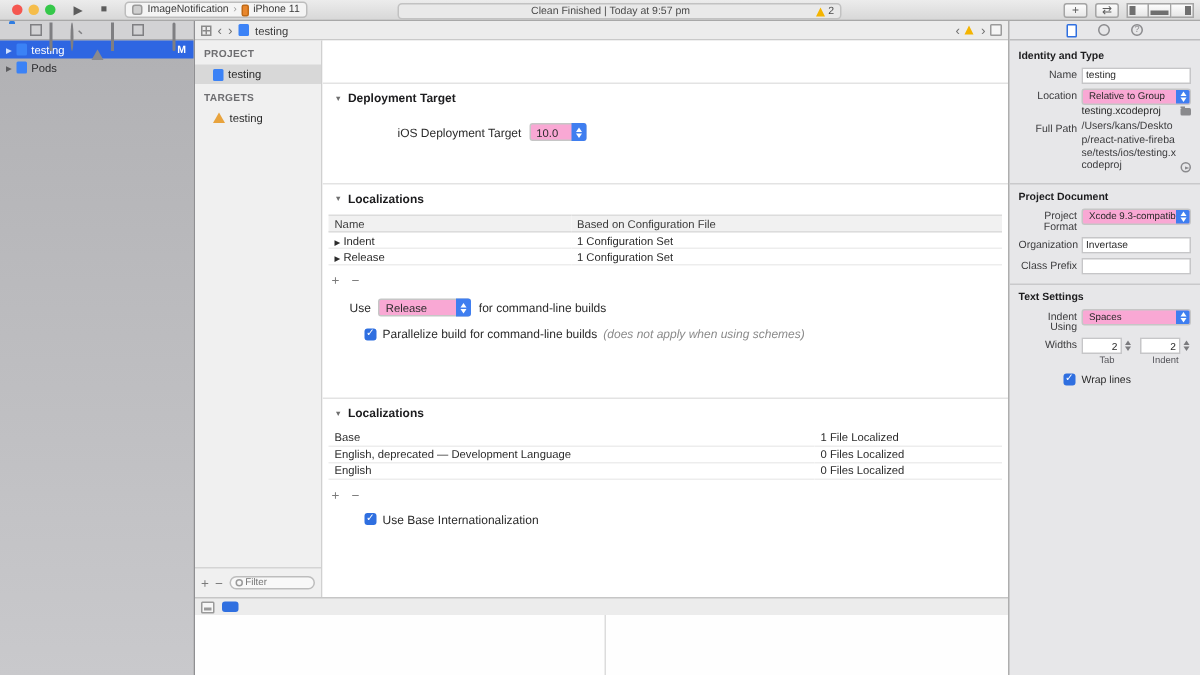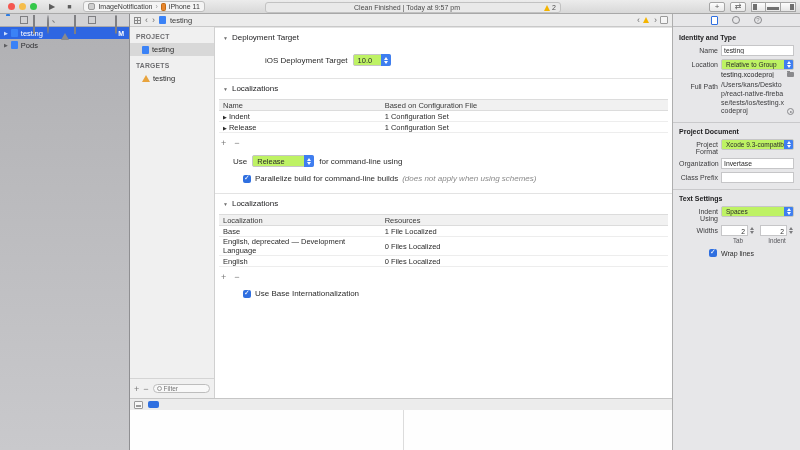--- a/index.html
+++ b/index.html
@@ -82,24 +82,24 @@
   .target-ic { width:0; height:0; border-left:4px solid transparent; border-right:4px solid transparent; border-bottom:7px solid #e8a33d; }
   .psidebar .spacer { flex:1; }
   .filterbar { height:20px; border-top:1px solid #d4d4d4; display:flex; align-items:center; padding:0 4px; gap:4px;}
   .pm { color:#7a7a7a; font-size:9px; line-height:10px;}
   .filter-field { flex:1; height:9px; border:1px solid #bdbdbd; border-radius:5px; background:rgba(255,255,255,.55);
     display:flex; align-items:center; padding:0 3px; gap:2px;}
   .filter-field input { border:none; outline:none; background:transparent; width:100%; font-size:6.5px; color:#3a3a3a; font-family:"Liberation Sans",sans-serif;}
   .filter-circ { width:5px; height:5px; border:1px solid #9a9a9a; border-radius:50%; flex:0 0 auto;}
 
   .pane-main { flex:1; background:#fff; overflow:hidden; font-size:8px; color:#2b2b2b;}
-  .section-h { border-top:1px solid #e3e3e3; padding:5px 0 0 8px; font-weight:normal; font-size:8px; color:#1c1c1e; display:flex; align-items:center; gap:4px;}
+  .section-h { border-top:1px solid #e3e3e3; padding:5px 0 0 8px; font-weight:bold; font-size:8px; color:#1c1c1e; display:flex; align-items:center; gap:4px;margin-top:28px;}
   .section-h .disc { color:#6f6f6f; }
   .dep-row { margin:12px 0 12px 50px; display:flex; align-items:center; gap:5px;}
-  .popup { display:inline-flex; align-items:center; background:#bef264; border:1px solid #c6c6c6; border-radius:2px;
+  .popup { display:inline-flex; align-items:center; background:#f9a8d4; border:1px solid #c6c6c6; border-radius:2px;
     height:12px; font-size:7.5px; padding:0 12px 0 4px; position:relative; color:#2b2b2b; min-width:38px;}
   .popup .cap { position:absolute; right:-1px; top:-1px; bottom:-1px; width:10px; background:#3f7ef0; border-radius:0 2px 2px 0;
     display:flex; flex-direction:column; align-items:center; justify-content:center; gap:1px;}
   .cap .up { width:0;height:0;border-left:2px solid transparent;border-right:2px solid transparent;border-bottom:3px solid #fff;}
   .cap .dn { width:0;height:0;border-left:2px solid transparent;border-right:2px solid transparent;border-top:3px solid #fff;}
   table.cfg { border-collapse:collapse; width:calc(100% - 8px); margin:6px 0 0 4px; font-size:7.5px;}
   .cfg th { background:#f1f1f1; border:1px solid #dcdcdc; border-left:none; border-right:none; font-weight:normal;
     text-align:left; color:#3a3a3a; height:11px; padding:0 4px;}
   .cfg td { border-bottom:1px solid #ededed; height:11px; padding:0 4px; color:#2b2b2b;}
   .cfg .c1 { width:36%; }
@@ -300,39 +300,35 @@
         </div>
         <div class="use-row">
           <span>Use</span>
           <span class="popup" style="min-width:62px;">
             <span>Release</span>
             <span class="cap">
                 <span class="up"></span>
                 <span class="dn"></span>
               </span>
           </span>
-          <span>for command-line using</span>
+          <span>for command-line builds</span>
         </div>
         <div class="cb-row">
           <span class="cb"></span>
           <span>Parallelize build for command-line builds</span>
           <span class="note">(does not apply when using schemes)</span>
         </div>
 
         <div class="loc-gap"></div>
         <div class="section-h">
           <span class="disc">▼</span>
           <span>Localizations</span>
         </div>
         <table class="cfg">
           <tbody>
-              <tr>
-            <th class="c1">Localization</th>
-            <th>Resources</th>
-          </tr>
           <tr>
             <td>Base</td>
             <td>1 File Localized</td>
           </tr>
           <tr>
             <td>English, deprecated — Development Language</td>
             <td>0 Files Localized</td>
           </tr>
           <tr>
             <td>English</td>

